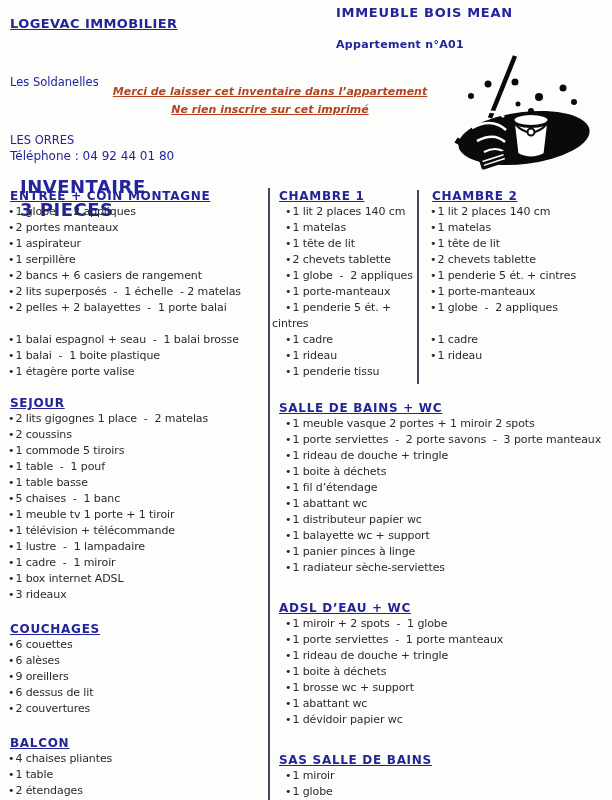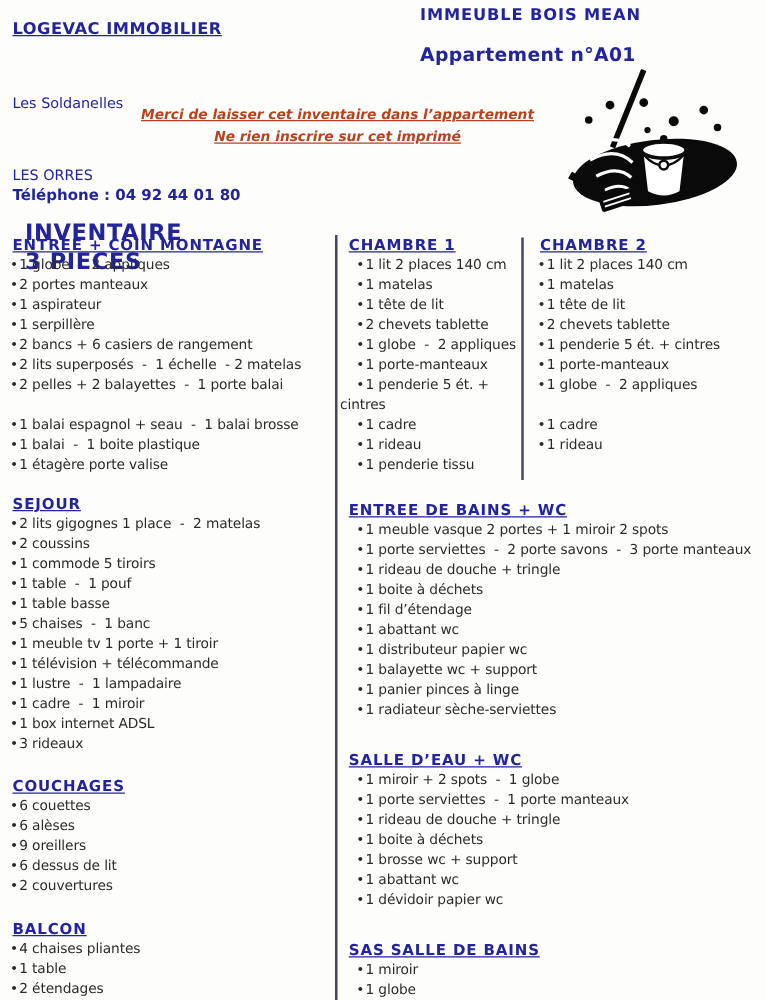--- a/index.html
+++ b/index.html
@@ -7,26 +7,26 @@
     position:relative; width:612px; height:800px; margin:0 auto;
     background:var(--bg,#fdfdfb); overflow:hidden;
     font-family:"DejaVu Sans", sans-serif; color:var(--body,#2a2a2a);
   }
   .navy { color:var(--heading,#23239b); }
 
   
   .agency { position:absolute; left:10px; top:16px; line-height:16px; }
   .agency-name { font-size:13px; font-weight:bold; text-decoration:underline; letter-spacing:.4px; }
   .agency-line { font-size:11.5px;margin-top:42px; }
-  .agency-phone { font-size:12px; font-weight:bold; }
+  .agency-phone { font-size:12px; font-weight:normal; }
 
   
   .building { position:absolute; left:336px; top:5px; line-height:15px; }
   .building-name { font-size:13px; font-weight:bold; letter-spacing:.7px; }
-  .building-apartment { font-size:15px; font-weight:bold; margin-top:17px; letter-spacing:.3px; }
+  .building-apartment { font-size:11px; font-weight:bold; margin-top:17px; letter-spacing:.3px; }
 
   
   .notice {
     position:absolute; left:20px; top:83px; width:500px; text-align:center;
     color:var(--notice,#b5431f); font-weight:bold; font-style:italic;
     font-size:11px; line-height:18px;
   }
   .notice-line { text-decoration:underline; }
 
   
@@ -182,34 +182,34 @@
         <div class="item"><span class="bullet">•</span>2 chevets tablette</div>
         <div class="item"><span class="bullet">•</span>1 globe  -  2 appliques</div>
         <div class="item"><span class="bullet">•</span>1 porte-manteaux</div>
         <div class="item"><span class="bullet">•</span>1 penderie 5 ét. +
 cintres</div>
         <div class="item"><span class="bullet">•</span>1 cadre</div>
         <div class="item"><span class="bullet">•</span>1 rideau</div>
         <div class="item"><span class="bullet">•</span>1 penderie tissu</div>
       </div>
       <div class="section">
-        <div class="section-title">ENTREE DE BAINS + WC</div>
+        <div class="section-title">SALLE DE BAINS + WC</div>
         <div class="item"><span class="bullet">•</span>1 meuble vasque 2 portes + 1 miroir 2 spots</div>
         <div class="item"><span class="bullet">•</span>1 porte serviettes  -  2 porte savons  -  3 porte manteaux</div>
         <div class="item"><span class="bullet">•</span>1 rideau de douche + tringle</div>
         <div class="item"><span class="bullet">•</span>1 boite à déchets</div>
         <div class="item"><span class="bullet">•</span>1 fil d’étendage</div>
         <div class="item"><span class="bullet">•</span>1 abattant wc</div>
         <div class="item"><span class="bullet">•</span>1 distributeur papier wc</div>
         <div class="item"><span class="bullet">•</span>1 balayette wc + support</div>
         <div class="item"><span class="bullet">•</span>1 panier pinces à linge</div>
         <div class="item"><span class="bullet">•</span>1 radiateur sèche-serviettes</div>
       </div>
       <div class="section">
-        <div class="section-title">SALLE D’EAU + WC</div>
+        <div class="section-title">ADSL D’EAU + WC</div>
         <div class="item"><span class="bullet">•</span>1 miroir + 2 spots  -  1 globe</div>
         <div class="item"><span class="bullet">•</span>1 porte serviettes  -  1 porte manteaux</div>
         <div class="item"><span class="bullet">•</span>1 rideau de douche + tringle</div>
         <div class="item"><span class="bullet">•</span>1 boite à déchets</div>
         <div class="item"><span class="bullet">•</span>1 brosse wc + support</div>
         <div class="item"><span class="bullet">•</span>1 abattant wc</div>
         <div class="item"><span class="bullet">•</span>1 dévidoir papier wc</div>
       </div>
       <div class="section">
         <div class="section-title">SAS SALLE DE BAINS</div>

